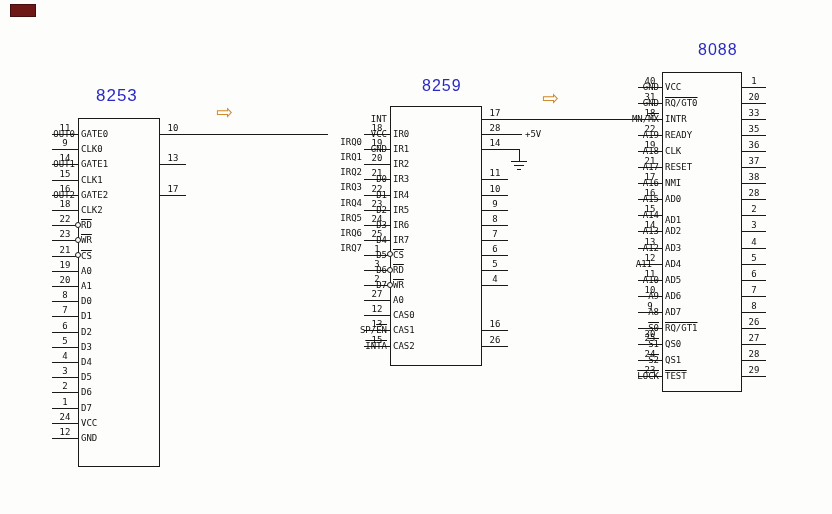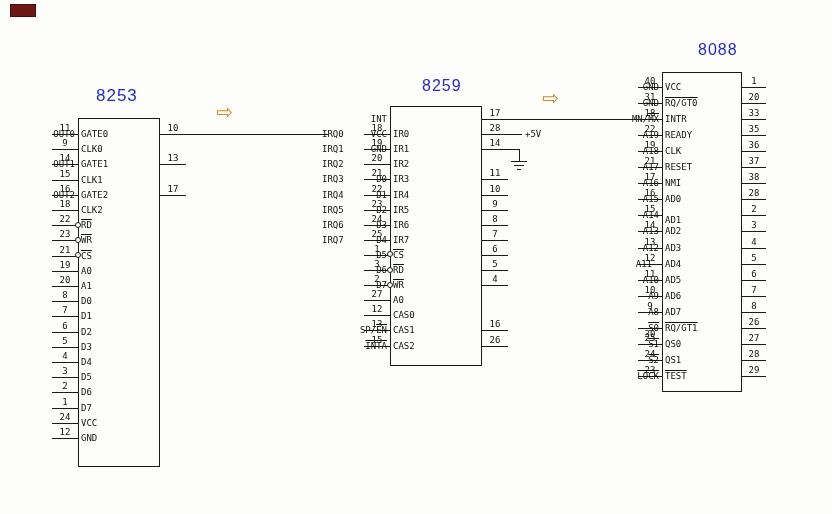--- a/index.html
+++ b/index.html
@@ -10,21 +10,21 @@
     font-family:"DejaVu Sans Mono", monospace;
   }
   .chip { position:absolute; }
   .chip-box { position:absolute; left:0; top:0; border:1.4px solid #1a1a1a; background:transparent; }
   .chip-title { position:absolute; font-family:"Liberation Sans", sans-serif; letter-spacing:1px; }
   .stub { position:absolute; border-top:1.3px solid #1a1a1a; height:0; }
   .pin-num { position:absolute; font-size:9px; color:#111; text-align:center; height:10px; line-height:10px; }
   .pin-label { position:absolute; font-size:9px; color:#111; line-height:10px; white-space:nowrap; }
   .ov { text-decoration:overline; }
   .bubble { position:absolute; width:6px; height:6px; border:1px solid #1a1a1a; border-radius:50%; background:#fdfdfb; }
-  .ext-label { position:absolute; font-size:9px; color:#111; line-height:10px; text-align:left; white-space:nowrap; }
+  .ext-label { position:absolute; font-size:9px; color:#111; line-height:10px; text-align:right; white-space:nowrap;margin-top:8px; }
   .wire { position:absolute; border-top:1.3px solid #1a1a1a; height:0; }
   .vwire { position:absolute; border-left:1.3px solid #1a1a1a; width:0; }
   .gnd-bar { position:absolute; border-top:1.8px solid #1a1a1a; height:0; }
   .flow-arrow { position:absolute; font-family:"DejaVu Sans", sans-serif; font-size:20px; line-height:20px; }
   .net-label { position:absolute; font-size:9px; color:#111; line-height:10px; }
   .marker { position:absolute; background:#6e1717; border:1px solid #450d0d; }
 </style>
 </head>
 <body>
 

